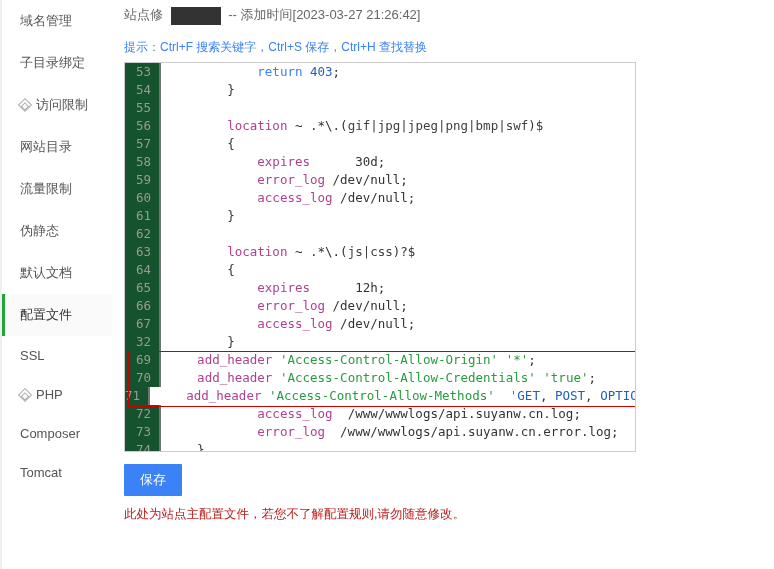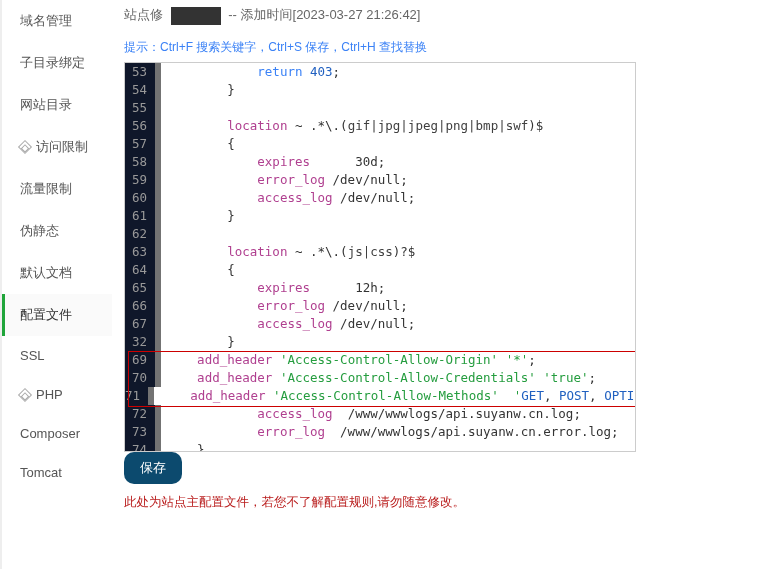--- a/index.html
+++ b/index.html
@@ -9,49 +9,49 @@
   .sidebar-item { padding: 12px 15px 12px 18px; cursor: pointer; color: #555; font-size: 13px; display: flex; align-items: center; }
   .sidebar-item.current { border-left: 3px solid #20a53a; color: #333; font-weight: 500; padding-left: 15px; background:#fafafa }
   .dia { display:inline-block; width:10px; height:10px; transform: rotate(45deg); border:1px solid #aaa; margin-right:6px; position:relative; }
   .dia::after{content:'';position:absolute;width:4px;height:4px;border:1px solid #aaa;top:2px;left:2px;}
   .main { flex: 1; padding: 0 12px 10px 12px; overflow: hidden; }
   .header { padding: 6px 0; color: #666; font-size: 13px; }
   .blk { display:inline-block; width:50px; height:18px; background:#333; vertical-align:middle; margin: 0 4px;}
   .hint { color: #3b82f6; margin: 8px 0 6px 0; font-size: 12px; }
   .editor { border: 1px solid #ccc; height: 390px; overflow: hidden; font-family: Consolas, monospace; font-size: 12.5px; line-height: 18px; position:relative; background:#fff;}
   .rowline { display:flex; white-space: pre; }
-  .gut { width: 36px; text-align: right; color: #999; padding-right: 8px; border-right:6px solid #737373; background:#0f172a; user-select:none;}
+  .gut { width: 36px; text-align: right; color: #999; padding-right: 8px; border-right:2px solid #737373; background:#14532d; user-select:none;}
   .code { padding-left: 6px; flex:1; }
   .kw { color: #3b82f6; }
   .dir { color: #b04090; }
   .str { color: #259d3f; }
   .num { color: #2060c0; }
   .id  { color: #404040; }
   .plain { color: #333; }
   .hlbox { position:absolute; border:1.5px solid #c00; pointer-events:none; }
-  .save-btn { background: #0c4a6e; color:#fff; border:none; padding: 7px 16px; border-radius:10px; font-size:13px; cursor:pointer;}
+  .save-btn { margin-top: 12px; background: #3b82f6; color:#fff; border:none; padding: 7px 16px; border-radius:1px; font-size:13px; cursor:pointer;}
   .note { margin-top: 10px; color:#b91c1c; font-size:12.5px; }
 </style>
 </head>
 <body>
 
 <div class="container">
   <div class="sidebar" id="sidebar">
       <div class="sidebar-item">
         <span>域名管理</span>
       </div>
       <div class="sidebar-item">
         <span>子目录绑定</span>
       </div>
       <div class="sidebar-item">
-        <span>网站目录</span>
+        <span class="dia"></span>
+        <span>访问限制</span>
       </div>
       <div class="sidebar-item">
-        <span class="dia"></span>
-        <span>访问限制</span>
+        <span>网站目录</span>
       </div>
       <div class="sidebar-item">
         <span>流量限制</span>
       </div>
       <div class="sidebar-item">
         <span>伪静态</span>
       </div>
       <div class="sidebar-item">
         <span>默认文档</span>
       </div>

